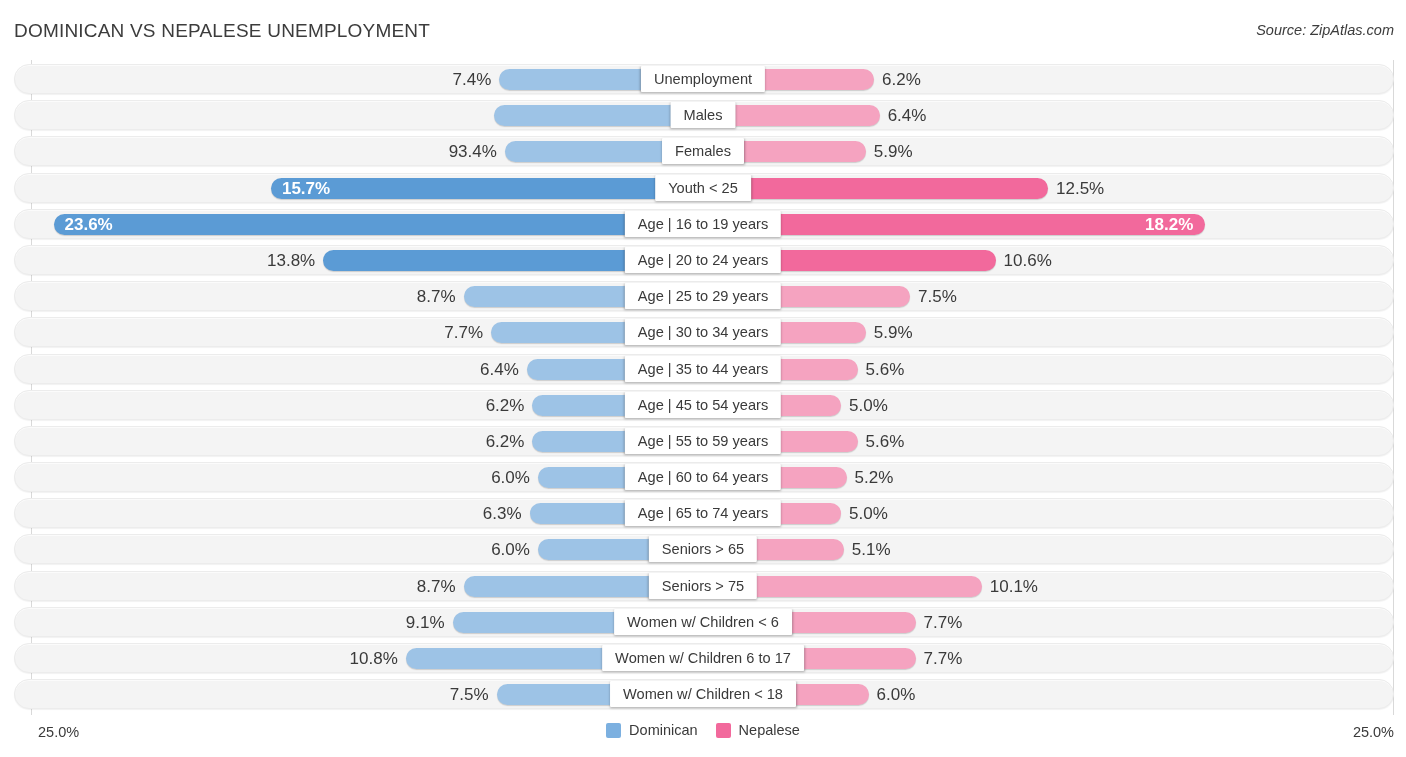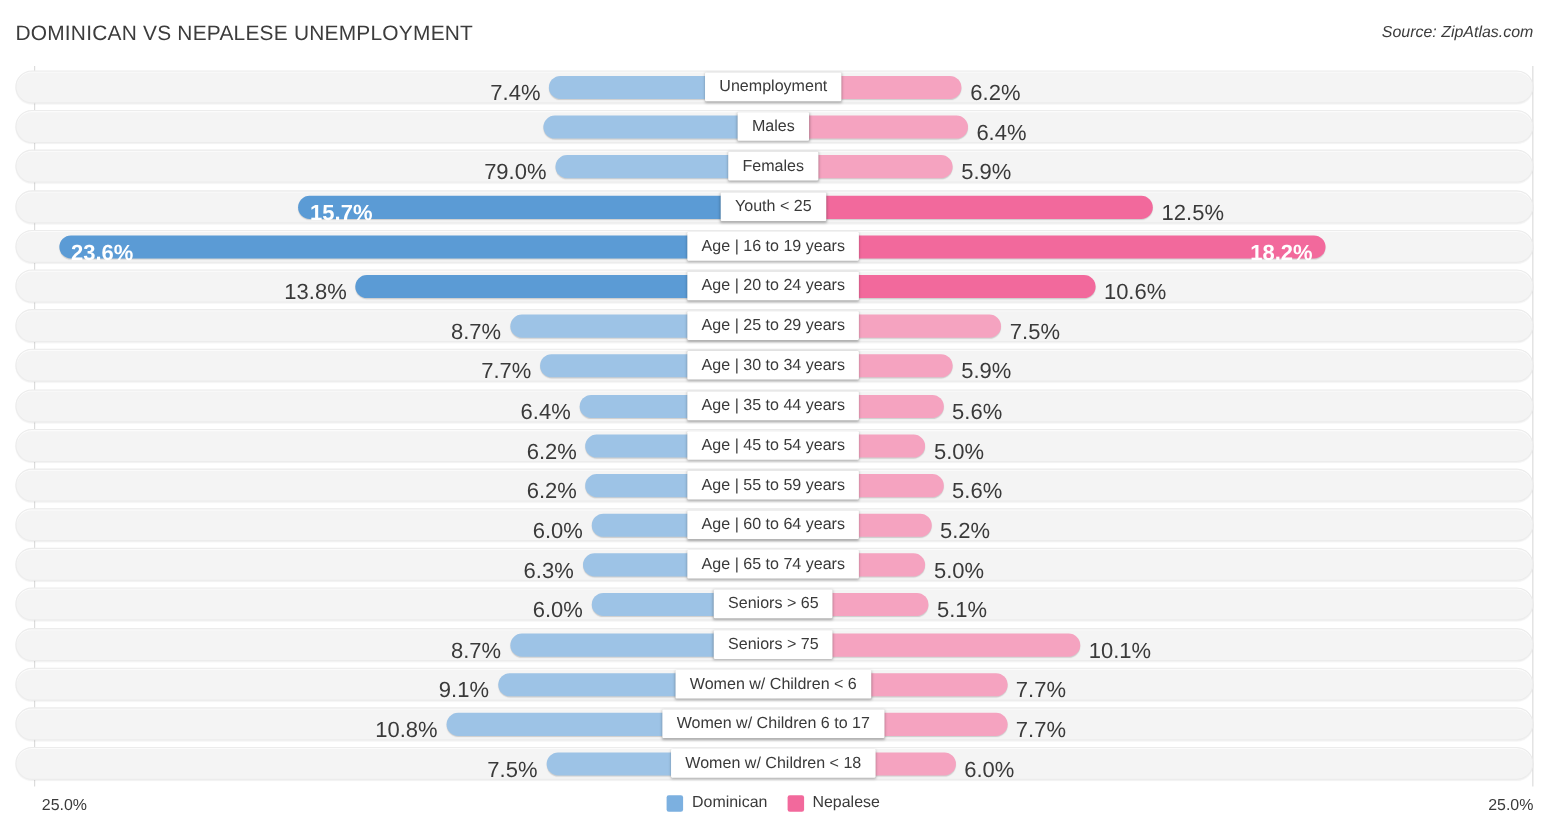--- a/index.html
+++ b/index.html
@@ -95,24 +95,24 @@
     box-shadow: 0 1px 1px rgba(0,0,0,.16);
   }
   .bar.right {
     border-radius: 4px 11px 11px 4px;
     box-shadow: 0 1px 1px rgba(0,0,0,.16);
   }
 
   
   .val {
     position: absolute;
-    top: 11px;
+    top: 5px;
     height: 21px;
     line-height: 21px;
-    font-size: 20px;
+    font-size: 17px;
     color: #3a3a3a;
     white-space: nowrap;
   }
   .val.out-left  { text-align: right; }
   .val.out-right { text-align: left; }
   .val.in-left {
     color: #ffffff;
     font-weight: 600;
     text-align: left;
   }
@@ -206,21 +206,21 @@
         <div class="bar left" style="left: 493.848px; width: 209.152px; background: rgb(157, 195, 230);"></div>
         <div class="bar right" style="left: 703px; width: 176.64px; background: rgb(245, 163, 192);"></div>
         <div class="val out-left" style="left: 385.848px; width: 100px; margin-top: 27px;">7.6%</div>
         <div class="val out-right" style="left: 887.64px; width: 100px;">6.4%</div>
         <div class="pill" style="left: 703px;">Males</div>
       </div>
       <div class="row">
         <div class="track"></div>
         <div class="bar left" style="left: 504.856px; width: 198.144px; background: rgb(157, 195, 230);"></div>
         <div class="bar right" style="left: 703px; width: 162.84px; background: rgb(245, 163, 192);"></div>
-        <div class="val out-left" style="left: 396.856px; width: 100px;">79.0%</div>
+        <div class="val out-left" style="left: 396.856px; width: 100px;">93.4%</div>
         <div class="val out-right" style="left: 873.84px; width: 100px;">5.9%</div>
         <div class="pill" style="left: 703px;">Females</div>
       </div>
       <div class="row">
         <div class="track"></div>
         <div class="bar left" style="left: 270.936px; width: 432.064px; background: rgb(91, 155, 213);"></div>
         <div class="bar right" style="left: 703px; width: 345px; background: rgb(242, 105, 156);"></div>
         <div class="val in-left" style="left: 281.936px; width: 416.064px;">15.7%</div>
         <div class="val out-right" style="left: 1056px; width: 100px;">12.5%</div>
         <div class="pill" style="left: 703px;">Youth &lt; 25</div>

